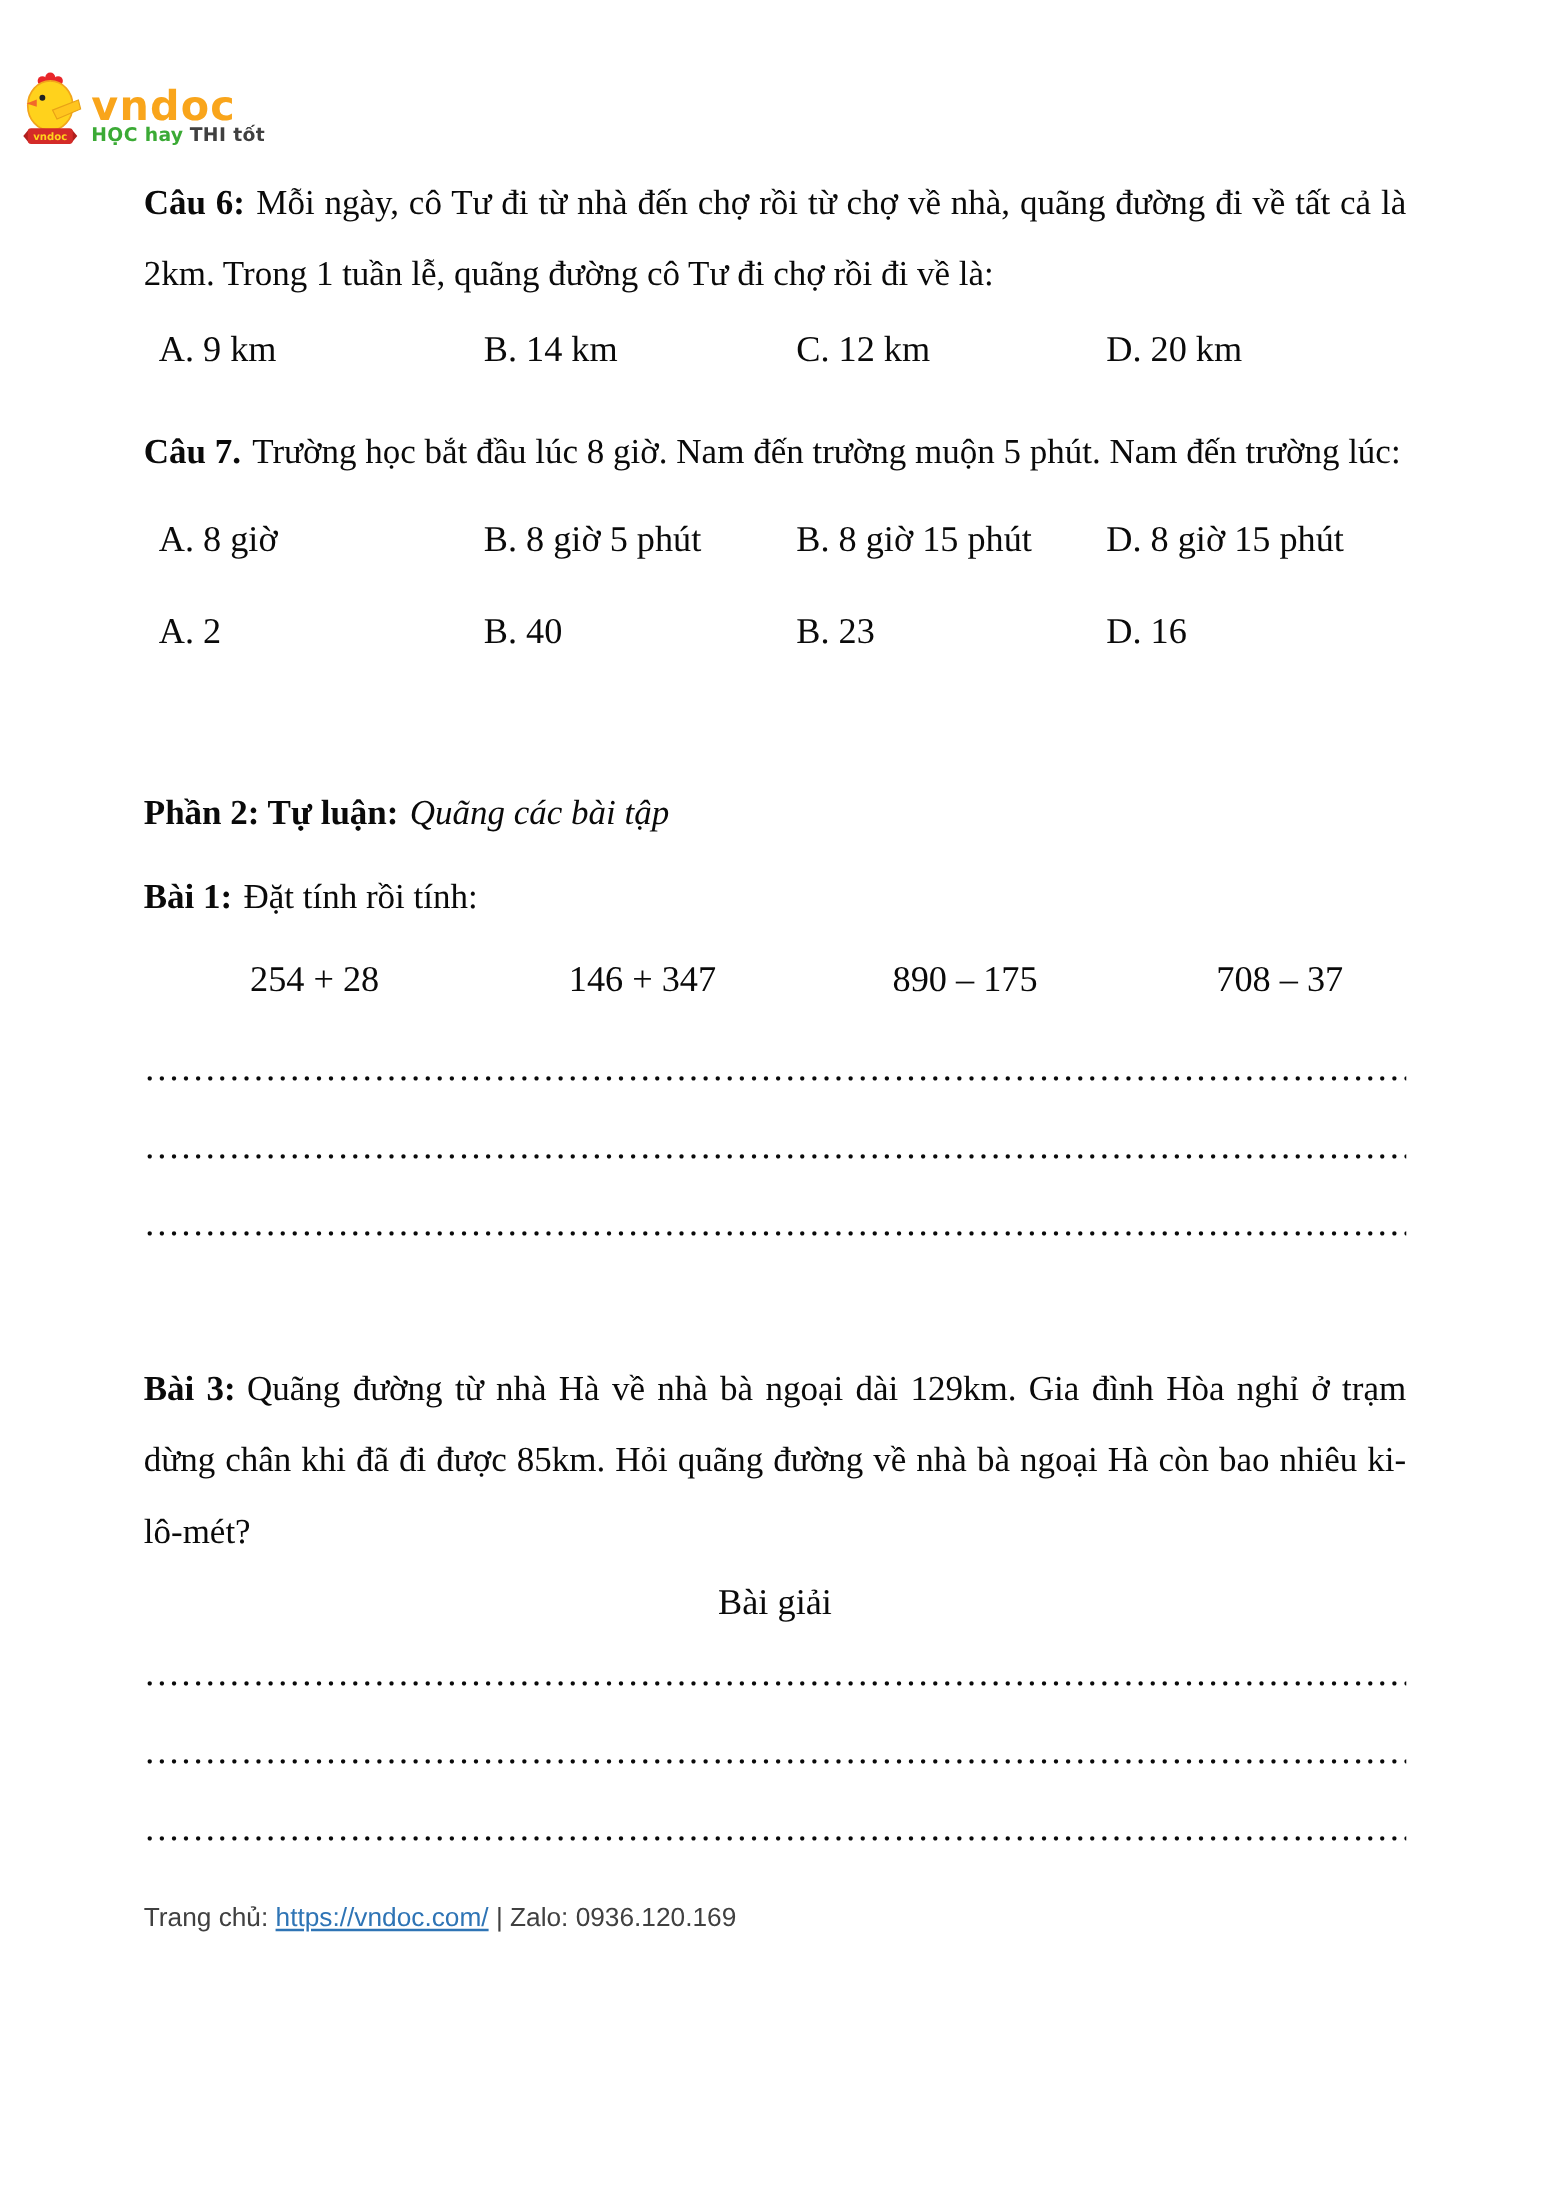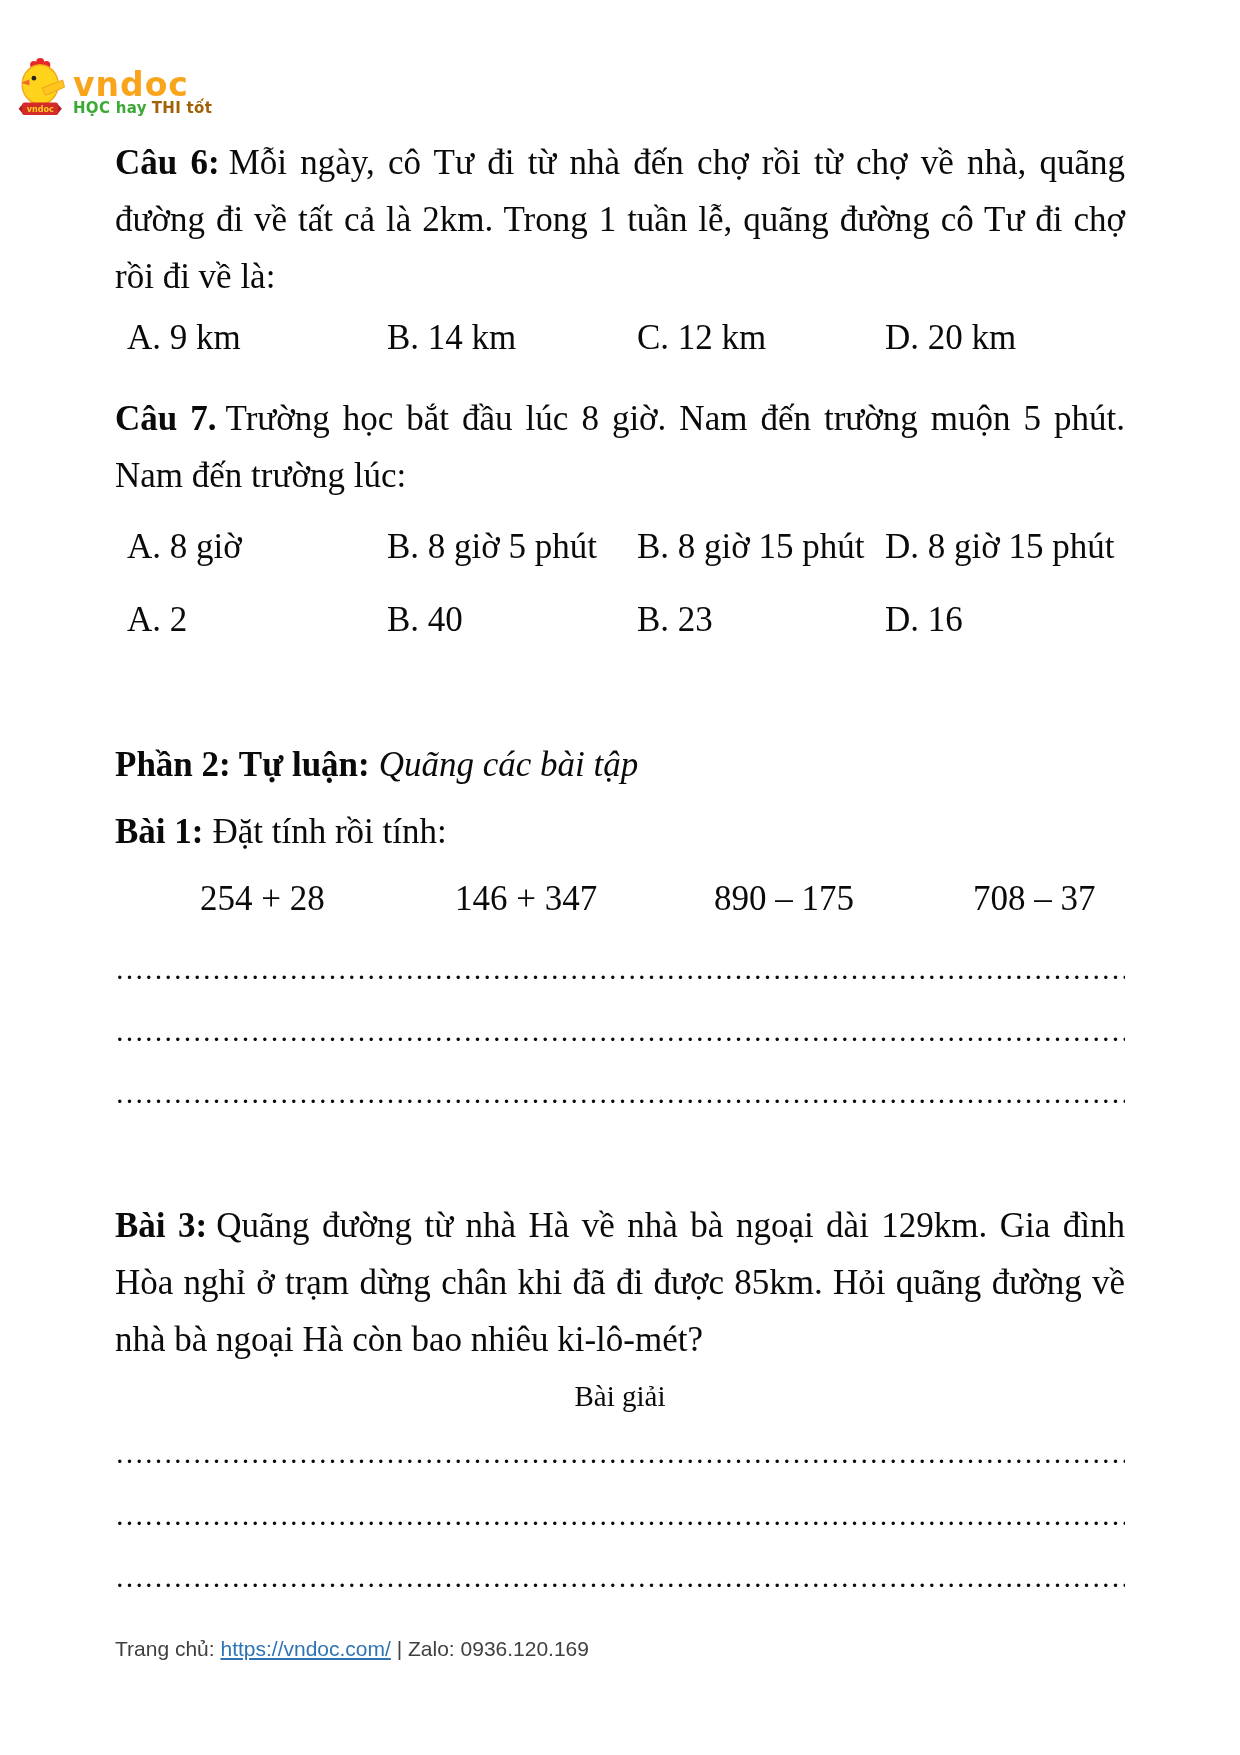--- a/index.html
+++ b/index.html
@@ -24,39 +24,39 @@
     height: 66px;
   }
   .logo .mascot { width: 54px; height: 66px; flex: 0 0 auto; }
   .logo .wordmark { margin-left: 4px; padding-top: 14px; font-family: "DejaVu Sans", sans-serif; }
   .brand {
     font-size: 33px; font-weight: 800; letter-spacing: 1px;
     color: #F9A51B; line-height: 30px;
   }
   .tagline { font-size: 15px; font-weight: 800; line-height: 17px; letter-spacing: 0.3px; }
   .tagline .green { color: #3BAA35; }
-  .tagline .red { color: #a16207; margin-left: 5px; }
+  .tagline .red { color: #404040; margin-left: 5px; }
 
   
   .para {
-    margin: 0; font-size: 35px; line-height: 57px; text-align: justify;
+    margin: 0; font-size: 28px; line-height: 57px; text-align: justify;
   }
   .para .plabel { font-weight: bold; margin-right: 9px; }
   .single { text-align: left; }
   .q6 { margin-top: 12px; }
   .q7 { margin-top: 24px; }
   .q8 { margin-top: 18px; }
   .part2 { margin-top: 88px; }
   .part2 .subtitle { font-style: italic; }
   .bai1 { margin-top: 10px; }
   .bai3 { margin-top: 75px; }
 
   
   .row4 {
-    display: grid; font-size: 35px; line-height: 57px;
+    display: grid; font-size: 29px; line-height: 57px;
     box-sizing: border-box;
     font-family: Liberation Serif, serif;
   }
   .opts {
     grid-template-columns: 260px 250px 248px 1fr;
     padding-left: 12px;
   }
   .opts-q6 { margin-top: 4px; }
   .opts-q7 { margin-top: 14px; }
   .opts-q8 { margin-top: 16px; }

